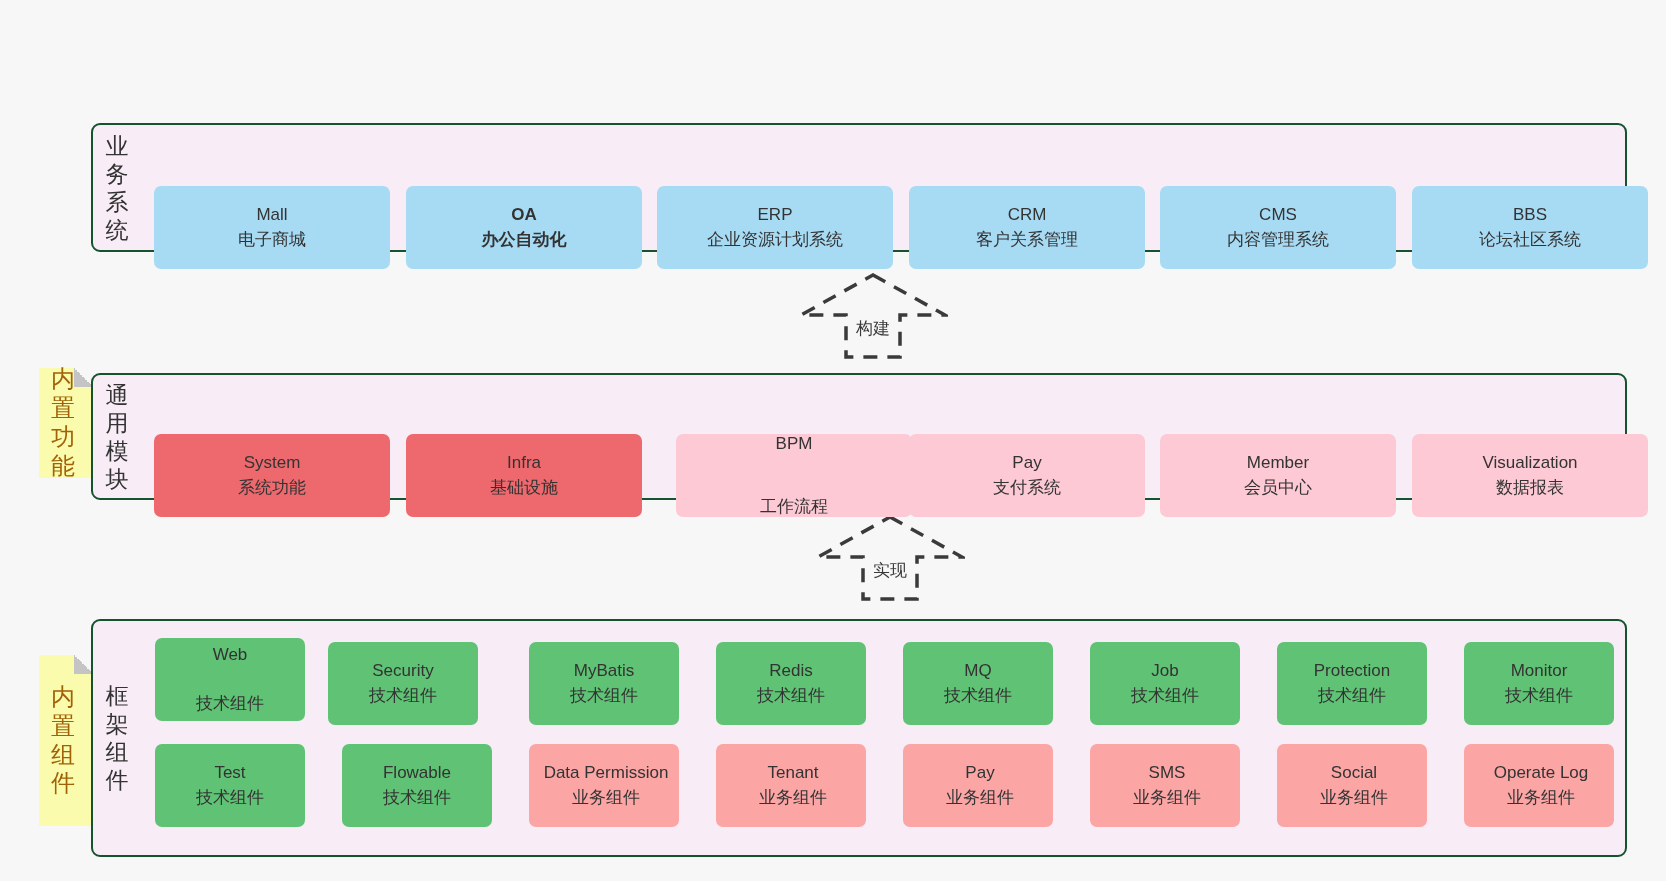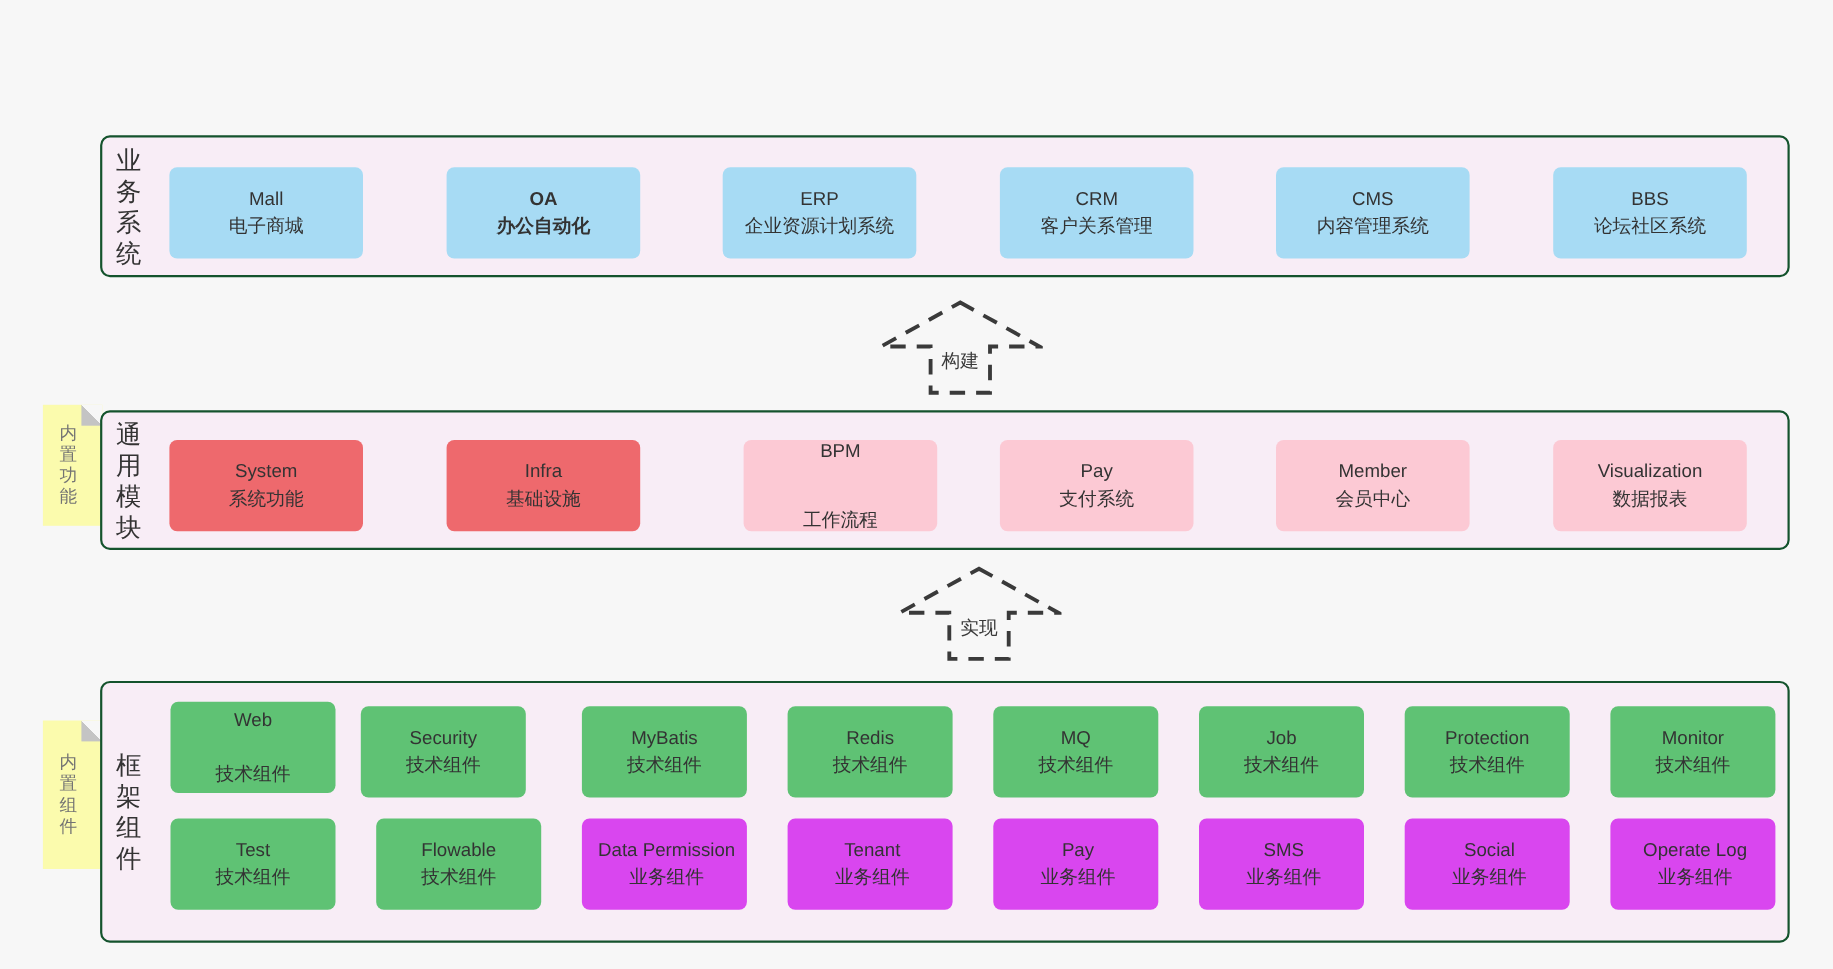--- a/index.html
+++ b/index.html
@@ -22,30 +22,30 @@
   .box{
     position:absolute;border-radius:7px;
     display:flex;flex-direction:column;align-items:center;justify-content:center;
     text-align:center;font-size:17px;line-height:1.45;color:#333;
     padding:0 8px;box-sizing:border-box;
   }
   .box.blue{background:#a7dbf4;}
   .box.red{background:#ee696d;}
   .box.pink{background:#fcc9d4;}
   .box.green{background:#5fc274;}
-  .box.lgreen{background:#d946ef;padding-left:12px;}
-  .b-p12{width:176px;height:83px;}
+  .box.lgreen{background:#fca5a5;padding-left:12px;}
+  .b-p12{width:236px;height:83px;margin-top:34px;}
   .b-p3{width:150px;height:83px;}
   .note{
     position:absolute;left:39px;width:54px;background:#fbfbad;z-index:1;
     display:flex;align-items:center;justify-content:center;
   }
   .note .ntext{
-    width:22px;font-size:16px;line-height:1.2;word-break:break-all;
-    text-align:center;color:#737373;margin-left:-8px;
+    width:22px;font-size:24px;line-height:1.2;word-break:break-all;
+    text-align:center;color:#a16207;margin-left:-8px;
   }
   .fold{
     position:absolute;top:0;right:0;width:19px;height:19px;
     background:linear-gradient(225deg,#f7f7f7 0%,#f7f7f7 50%,#c4c4c4 50%,#c4c4c4 100%);
   }
   .arrow{position:absolute;width:150px;height:88px;z-index:1;}
   .arrow svg{position:absolute;left:0;top:0;}
   .arrow-label{
     position:absolute;left:50%;top:44px;transform:translateX(-50%);
     background:#f7f7f7;padding:1px 3px;font-size:17px;color:#3a3a3a;white-space:nowrap;
@@ -53,21 +53,21 @@
 </style>
 </head>
 <body>
 
 <div id="stage">
 
   <div class="note" style="top:368px;height:110px;">
     <span class="fold"></span>
     <span class="ntext">内置功能</span>
   </div>
-  <div class="note" style="top:655px;height:135px;">
+  <div class="note" style="top:655px;height:171px;">
     <span class="fold"></span>
     <span class="ntext">内置组件</span>
   </div>
 
   <div class="arrow" style="left:798px;top:272px;">
     <svg width="150" height="88" viewBox="0 0 150 88">
       <polygon points="75,3 147,43 102,43 102,85 48,85 48,43 3,43" fill="none" stroke="#3a3a3a" stroke-width="3.5" stroke-dasharray="14 10"></polygon>
     </svg>
     <span class="arrow-label">构建</span>
   </div>

